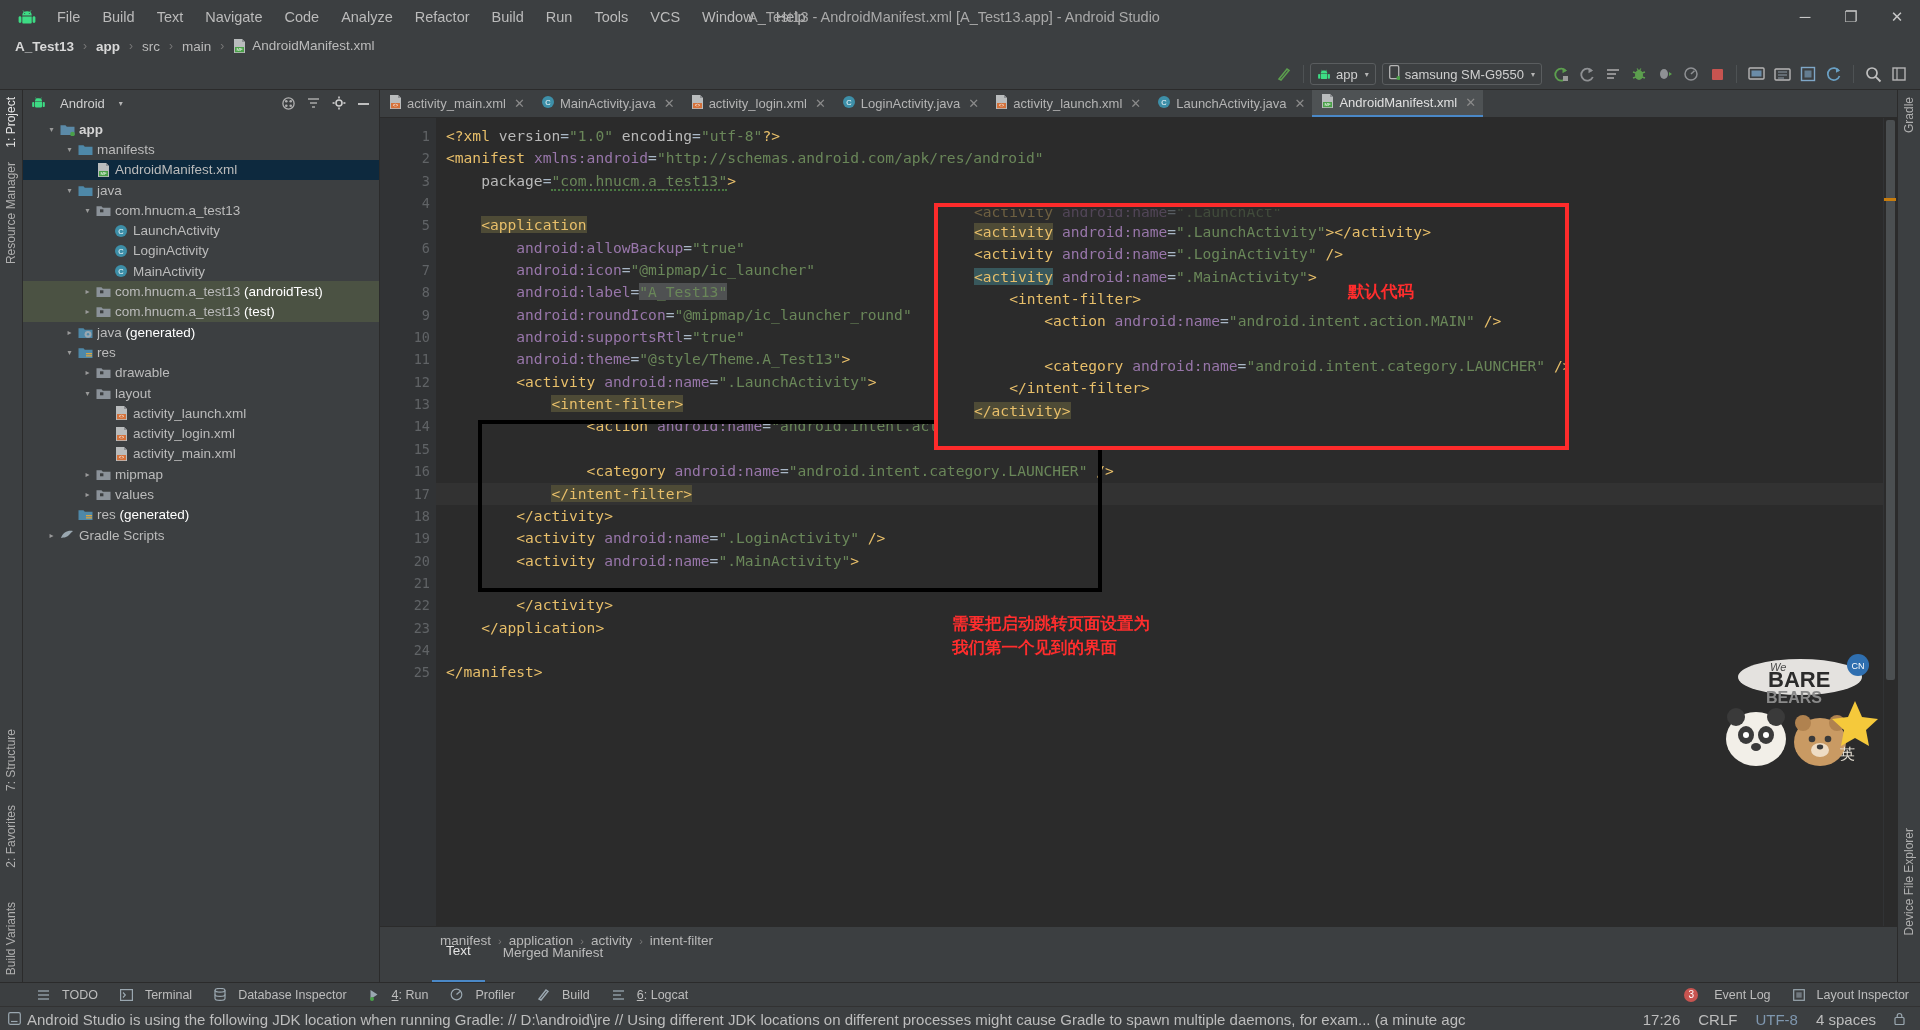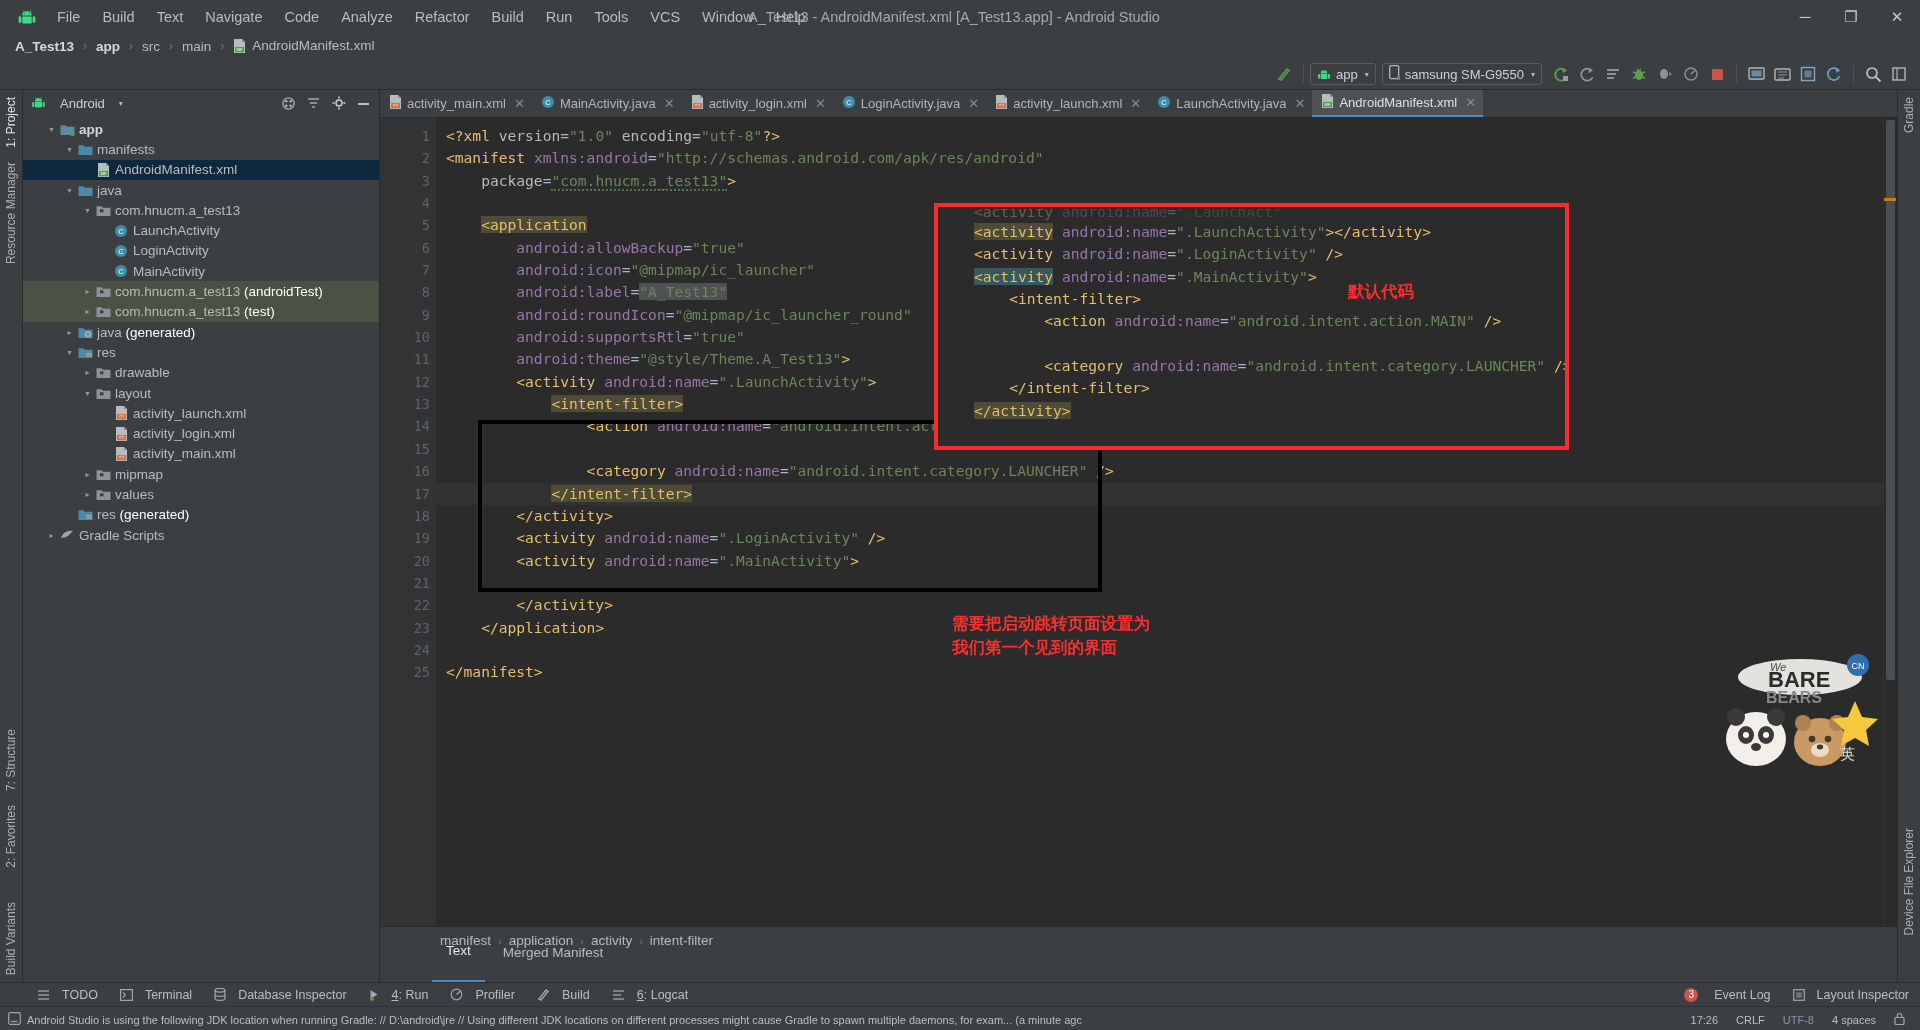--- a/index.html
+++ b/index.html
@@ -197,21 +197,21 @@
   .twb-item u { text-decoration: underline; }
   .twb-spacer { flex: 1; }
   .badge-count {
     display: inline-flex; align-items: center; justify-content: center;
     width: 14px; height: 14px; border-radius: 50%; background: #c75450; color: #fff;
     font-size: 10px; margin-right: 4px;
   }
 
   .statusbar {
     height: 24px; background: #3c3f41; display: flex; align-items: center;
-    font-size: 11px; color: #bdbdbd; flex: none; padding: 2px 6px 0 8px; gap: 0;
+    font-size: 15px; color: #bdbdbd; flex: none; padding: 2px 6px 0 8px; gap: 0;
     border-top: 1px solid #323232;
   }
   .sb-msg { margin-left: 6px; overflow: hidden; white-space: nowrap; text-overflow: ellipsis; }
   .sb-spacer { flex: 1; }
   .sb-item { padding: 0 9px; white-space: nowrap; }
   .sb-item.accent { color: #7f97af; }
 
   
   .mascot { position: absolute; right: 32px; bottom: 210px; width: 180px; height: 125px; z-index: 15; text-align: right; }
 </style>

